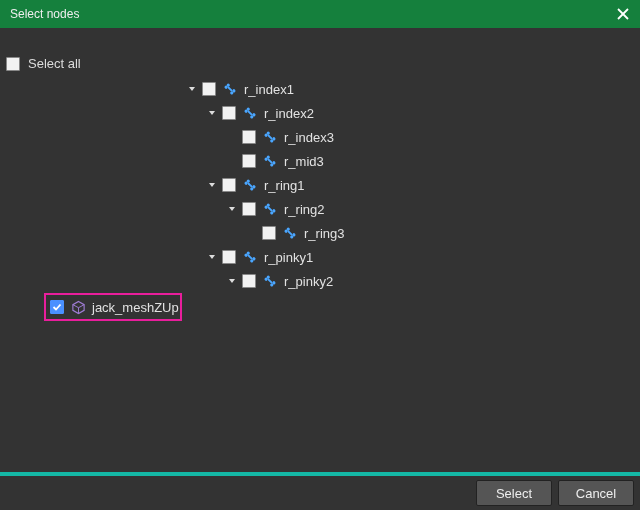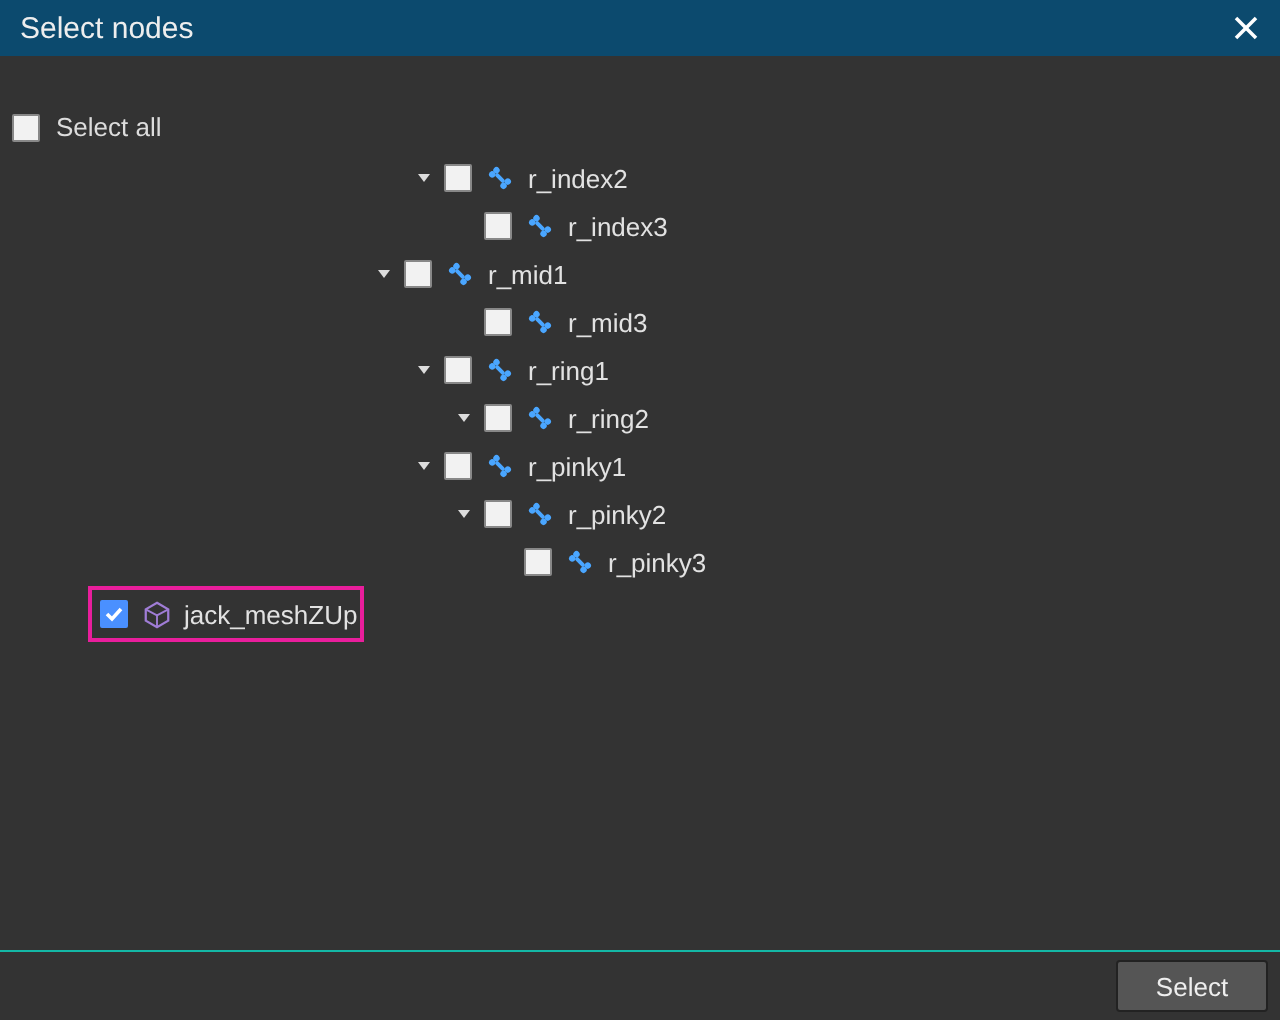--- a/index.html
+++ b/index.html
@@ -16,27 +16,27 @@
   }
   .window {
     display: flex;
     flex-direction: column;
     width: 640px;
     height: 510px;
     box-sizing: border-box;
   }
   .titlebar {
     height: 28px;
-    background: #0c4a6e;
+    background: #15803d;
     display: flex;
     align-items: center;
     justify-content: space-between;
     padding: 0 8px 0 10px;
     color: #eeeeee;
-    font-size: 15px;
+    font-size: 12px;
   }
   .titlebar .close {
     width: 18px;
     height: 18px;
     display: flex;
     align-items: center;
     justify-content: center;
     cursor: pointer;
   }
   .titlebar .close svg { display: block; }
@@ -106,21 +106,21 @@
     box-sizing: border-box;
     height: 28px;
     margin-left: 44px;
     width: 138px;
     padding-left: 4px;
   }
 
   .footer {
     height: 34px;
     background: #333333;
-    border-top: 1px solid #14b8a6;
+    border-top: 4px solid #14b8a6;
     display: flex;
     align-items: center;
     justify-content: flex-end;
     padding-right: 6px;
     gap: 6px;
   }
   .btn {
     min-width: 74px;
     height: 24px;
     background: #555555;
@@ -151,20 +151,41 @@
 
   <div class="selectall-row">
     <span id="sa-chk" class="chk">
       
     </span>
     <span class="sa-label">Select all</span>
   </div>
 
   <div class="tree-area" id="tree">
       <div class="tree-row">
+        <span class="indent-spacer" style="width:186px"></span>
+        <span class="arrow">
+          <svg width="10" height="10" viewBox="0 0 10 10">
+            <polygon points="2,3 8,3 5,7" fill="#dddddd"></polygon>
+          </svg>
+        </span>
+        <span class="chk row-chk"></span>
+        <span class="icon-slot">
+          <svg width="16" height="16" viewBox="0 0 16 16">
+            <g transform="rotate(45 8 8)">
+              <rect x="5" y="7" width="6" height="2" rx="1" fill="#4aa6ff"></rect>
+              <circle cx="4" cy="6.5" r="1.6" fill="#4aa6ff"></circle>
+              <circle cx="4" cy="9.5" r="1.6" fill="#4aa6ff"></circle>
+              <circle cx="12" cy="6.5" r="1.6" fill="#4aa6ff"></circle>
+              <circle cx="12" cy="9.5" r="1.6" fill="#4aa6ff"></circle>
+            </g>
+          </svg>
+        </span>
+        <span class="node-label">r_index1</span>
+      </div>
+      <div class="tree-row">
         <span class="indent-spacer" style="width:206px"></span>
         <span class="arrow">
           <svg width="10" height="10" viewBox="0 0 10 10">
             <polygon points="2,3 8,3 5,7" fill="#dddddd"></polygon>
           </svg>
         </span>
         <span class="chk row-chk"></span>
         <span class="icon-slot">
           <svg width="16" height="16" viewBox="0 0 16 16">
             <g transform="rotate(45 8 8)">
@@ -189,41 +210,20 @@
               <circle cx="4" cy="6.5" r="1.6" fill="#4aa6ff"></circle>
               <circle cx="4" cy="9.5" r="1.6" fill="#4aa6ff"></circle>
               <circle cx="12" cy="6.5" r="1.6" fill="#4aa6ff"></circle>
               <circle cx="12" cy="9.5" r="1.6" fill="#4aa6ff"></circle>
             </g>
           </svg>
         </span>
         <span class="node-label">r_index3</span>
       </div>
       <div class="tree-row">
-        <span class="indent-spacer" style="width:186px"></span>
-        <span class="arrow">
-          <svg width="10" height="10" viewBox="0 0 10 10">
-            <polygon points="2,3 8,3 5,7" fill="#dddddd"></polygon>
-          </svg>
-        </span>
-        <span class="chk row-chk"></span>
-        <span class="icon-slot">
-          <svg width="16" height="16" viewBox="0 0 16 16">
-            <g transform="rotate(45 8 8)">
-              <rect x="5" y="7" width="6" height="2" rx="1" fill="#4aa6ff"></rect>
-              <circle cx="4" cy="6.5" r="1.6" fill="#4aa6ff"></circle>
-              <circle cx="4" cy="9.5" r="1.6" fill="#4aa6ff"></circle>
-              <circle cx="12" cy="6.5" r="1.6" fill="#4aa6ff"></circle>
-              <circle cx="12" cy="9.5" r="1.6" fill="#4aa6ff"></circle>
-            </g>
-          </svg>
-        </span>
-        <span class="node-label">r_mid1</span>
-      </div>
-      <div class="tree-row">
         <span class="indent-spacer" style="width:226px"></span>
         <span class="noarrow"></span>
         <span class="chk row-chk"></span>
         <span class="icon-slot">
           <svg width="16" height="16" viewBox="0 0 16 16">
             <g transform="rotate(45 8 8)">
               <rect x="5" y="7" width="6" height="2" rx="1" fill="#4aa6ff"></rect>
               <circle cx="4" cy="6.5" r="1.6" fill="#4aa6ff"></circle>
               <circle cx="4" cy="9.5" r="1.6" fill="#4aa6ff"></circle>
               <circle cx="12" cy="6.5" r="1.6" fill="#4aa6ff"></circle>
@@ -269,77 +269,77 @@
               <circle cx="4" cy="6.5" r="1.6" fill="#4aa6ff"></circle>
               <circle cx="4" cy="9.5" r="1.6" fill="#4aa6ff"></circle>
               <circle cx="12" cy="6.5" r="1.6" fill="#4aa6ff"></circle>
               <circle cx="12" cy="9.5" r="1.6" fill="#4aa6ff"></circle>
             </g>
           </svg>
         </span>
         <span class="node-label">r_ring2</span>
       </div>
       <div class="tree-row">
-        <span class="indent-spacer" style="width:206px"></span>
-        <span class="arrow">
-          <svg width="10" height="10" viewBox="0 0 10 10">
-            <polygon points="2,3 8,3 5,7" fill="#dddddd"></polygon>
-          </svg>
-        </span>
-        <span class="chk row-chk"></span>
-        <span class="icon-slot">
-          <svg width="16" height="16" viewBox="0 0 16 16">
-            <g transform="rotate(45 8 8)">
-              <rect x="5" y="7" width="6" height="2" rx="1" fill="#4aa6ff"></rect>
-              <circle cx="4" cy="6.5" r="1.6" fill="#4aa6ff"></circle>
-              <circle cx="4" cy="9.5" r="1.6" fill="#4aa6ff"></circle>
-              <circle cx="12" cy="6.5" r="1.6" fill="#4aa6ff"></circle>
-              <circle cx="12" cy="9.5" r="1.6" fill="#4aa6ff"></circle>
-            </g>
-          </svg>
-        </span>
-        <span class="node-label">r_pinky1</span>
-      </div>
-      <div class="tree-row">
-        <span class="indent-spacer" style="width:226px"></span>
-        <span class="arrow">
-          <svg width="10" height="10" viewBox="0 0 10 10">
-            <polygon points="2,3 8,3 5,7" fill="#dddddd"></polygon>
-          </svg>
-        </span>
-        <span class="chk row-chk"></span>
-        <span class="icon-slot">
-          <svg width="16" height="16" viewBox="0 0 16 16">
-            <g transform="rotate(45 8 8)">
-              <rect x="5" y="7" width="6" height="2" rx="1" fill="#4aa6ff"></rect>
-              <circle cx="4" cy="6.5" r="1.6" fill="#4aa6ff"></circle>
-              <circle cx="4" cy="9.5" r="1.6" fill="#4aa6ff"></circle>
-              <circle cx="12" cy="6.5" r="1.6" fill="#4aa6ff"></circle>
-              <circle cx="12" cy="9.5" r="1.6" fill="#4aa6ff"></circle>
-            </g>
-          </svg>
-        </span>
-        <span class="node-label">r_pinky2</span>
-      </div>
-      <div class="tree-row">
         <span class="indent-spacer" style="width:246px"></span>
         <span class="noarrow"></span>
         <span class="chk row-chk"></span>
         <span class="icon-slot">
           <svg width="16" height="16" viewBox="0 0 16 16">
             <g transform="rotate(45 8 8)">
               <rect x="5" y="7" width="6" height="2" rx="1" fill="#4aa6ff"></rect>
               <circle cx="4" cy="6.5" r="1.6" fill="#4aa6ff"></circle>
               <circle cx="4" cy="9.5" r="1.6" fill="#4aa6ff"></circle>
               <circle cx="12" cy="6.5" r="1.6" fill="#4aa6ff"></circle>
               <circle cx="12" cy="9.5" r="1.6" fill="#4aa6ff"></circle>
             </g>
           </svg>
         </span>
-        <span class="node-label">r_pinky3</span>
+        <span class="node-label">r_ring3</span>
+      </div>
+      <div class="tree-row">
+        <span class="indent-spacer" style="width:206px"></span>
+        <span class="arrow">
+          <svg width="10" height="10" viewBox="0 0 10 10">
+            <polygon points="2,3 8,3 5,7" fill="#dddddd"></polygon>
+          </svg>
+        </span>
+        <span class="chk row-chk"></span>
+        <span class="icon-slot">
+          <svg width="16" height="16" viewBox="0 0 16 16">
+            <g transform="rotate(45 8 8)">
+              <rect x="5" y="7" width="6" height="2" rx="1" fill="#4aa6ff"></rect>
+              <circle cx="4" cy="6.5" r="1.6" fill="#4aa6ff"></circle>
+              <circle cx="4" cy="9.5" r="1.6" fill="#4aa6ff"></circle>
+              <circle cx="12" cy="6.5" r="1.6" fill="#4aa6ff"></circle>
+              <circle cx="12" cy="9.5" r="1.6" fill="#4aa6ff"></circle>
+            </g>
+          </svg>
+        </span>
+        <span class="node-label">r_pinky1</span>
+      </div>
+      <div class="tree-row">
+        <span class="indent-spacer" style="width:226px"></span>
+        <span class="arrow">
+          <svg width="10" height="10" viewBox="0 0 10 10">
+            <polygon points="2,3 8,3 5,7" fill="#dddddd"></polygon>
+          </svg>
+        </span>
+        <span class="chk row-chk"></span>
+        <span class="icon-slot">
+          <svg width="16" height="16" viewBox="0 0 16 16">
+            <g transform="rotate(45 8 8)">
+              <rect x="5" y="7" width="6" height="2" rx="1" fill="#4aa6ff"></rect>
+              <circle cx="4" cy="6.5" r="1.6" fill="#4aa6ff"></circle>
+              <circle cx="4" cy="9.5" r="1.6" fill="#4aa6ff"></circle>
+              <circle cx="12" cy="6.5" r="1.6" fill="#4aa6ff"></circle>
+              <circle cx="12" cy="9.5" r="1.6" fill="#4aa6ff"></circle>
+            </g>
+          </svg>
+        </span>
+        <span class="node-label">r_pinky2</span>
       </div>
       <div class="tree-row highlight-row">
         <span class="chk row-chk checked">
           <svg width="10" height="10" viewBox="0 0 10 10">
             <polyline points="1.5,5 4,7.5 8.5,2.5" fill="none" stroke="#fff" stroke-width="1.8"></polyline>
           </svg>
         </span>
         <span class="icon-slot">
           <svg width="15" height="15" viewBox="0 0 16 16">
             <polygon points="8,1.5 14,5 14,11 8,14.5 2,11 2,5" fill="none" stroke="#a07dd6" stroke-width="1.2"></polygon>
@@ -348,15 +348,18 @@
           </svg>
         </span>
         <span class="node-label">jack_meshZUp</span>
       </div>
     </div>
 
   <div class="footer">
     <div class="btn">
       <span>Select</span>
     </div>
+    <div class="btn">
+      <span>Cancel</span>
+    </div>
   </div>
 
 </div>
 
 </body></html>

